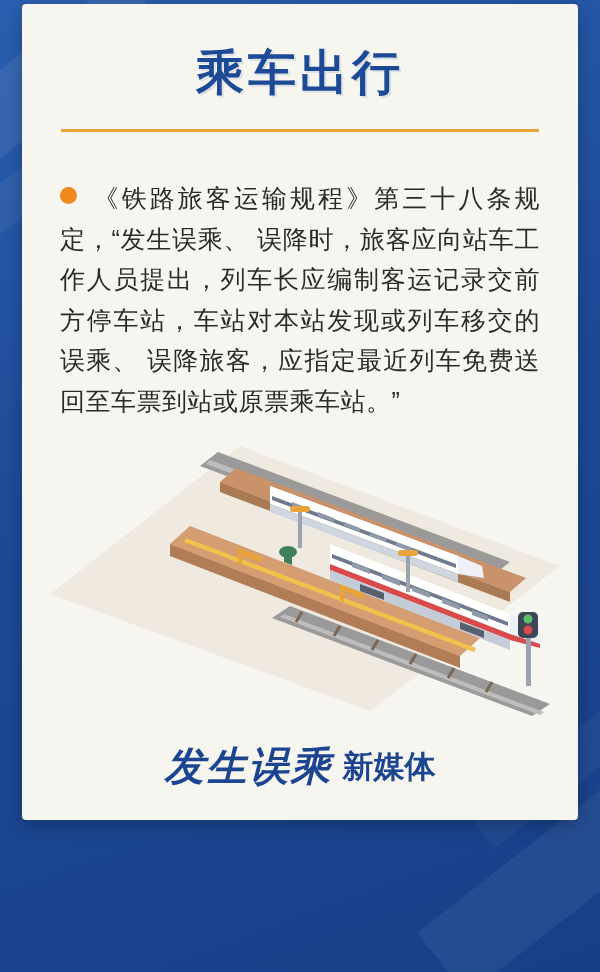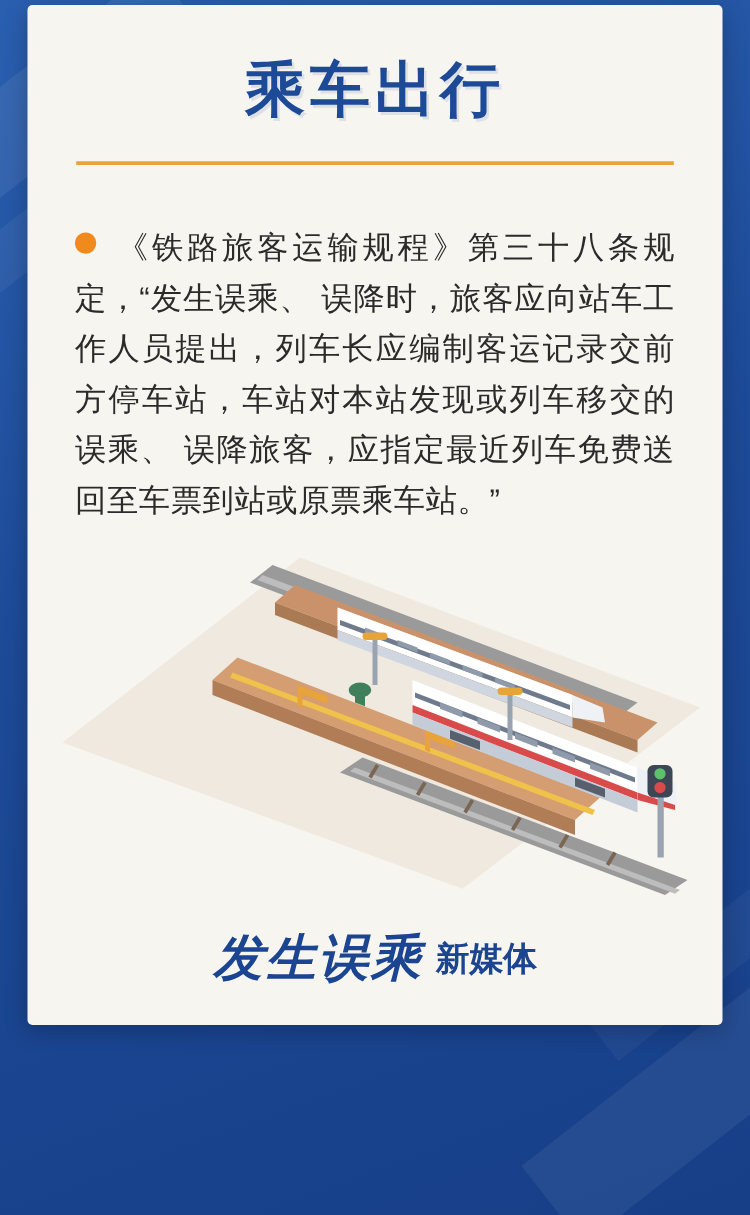--- a/index.html
+++ b/index.html
@@ -123,21 +123,21 @@
     font-size: 40px;
     color: #1b4591;
     letter-spacing: 2px;
     font-style: italic;
     vertical-align: middle;
   }
   .logo-sub {
     display: inline-block;
     font-family: "Liberation Sans", sans-serif;
     font-weight: bold;
-    font-size: 27px;
+    font-size: 31px;
     color: #1b4591;
     margin-left: 10px;
     vertical-align: middle;
   }
 </style>
 </head>
 <body>
 
 <div class="poster">
   <div class="band b1"></div>

